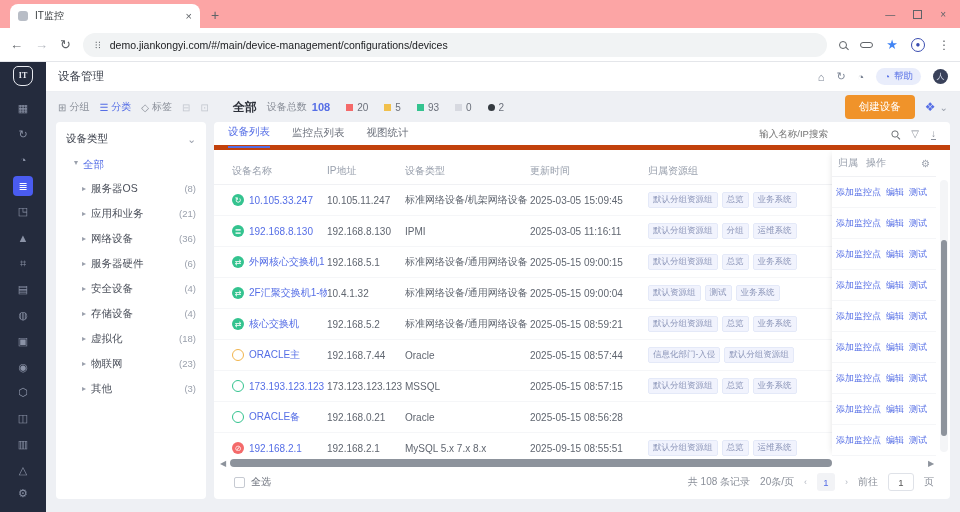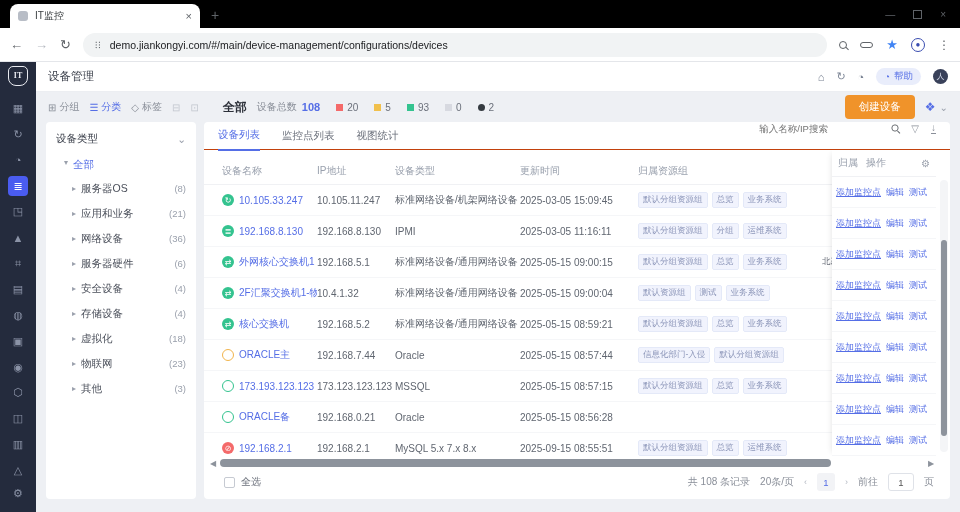--- a/index.html
+++ b/index.html
@@ -1,20 +1,20 @@
 <!DOCTYPE html>
 <html><head>
 <meta charset="utf-8">
 <style>
   * { margin:0; padding:0; box-sizing:border-box; }
   html,body { width:960px; height:512px; overflow:hidden;
     font-family:"Liberation Sans",sans-serif; background:#eef0f4; }
 
   
-  .tabstrip { height:28px; background:#000000; display:flex; align-items:flex-end; }
+  .tabstrip { height:28px; background:#fca5a5; display:flex; align-items:flex-end; }
   .tab { height:24px; width:190px; margin-left:10px; background:#fff;
     border-radius:8px 8px 0 0; display:flex; align-items:center; gap:7px;
     padding:0 8px; font-size:10px; color:#3c4043; }
   .tab-fav { width:10px; height:10px; border-radius:3px; background:#b8bdc6; flex:none; }
   .tab-title { flex:1; white-space:nowrap; overflow:hidden; }
   .tab-close { color:#5f6368; font-size:11px; }
   .newtab { width:22px; height:22px; display:flex; align-items:center; justify-content:center;
     color:#5f6368; font-size:14px; margin:0 0 2px 4px; }
   .win-controls { margin-left:auto; display:flex; gap:18px; padding:0 14px 8px 0;
     color:#5f6368; font-size:10px; align-items:center; }
@@ -33,21 +33,21 @@
   .lens::after { content:""; position:absolute; width:4px; height:1.4px; background:#5f6368;
     bottom:-2px; right:-3px; transform:rotate(45deg); }
   .key-ic { width:13px; height:6px; border:1.3px solid #5f6368; border-radius:3px; position:relative; display:inline-block; }
   .star { color:#4285f4; font-size:13px; }
   .profile-ic { width:14px; height:14px; border:1.5px solid #3a4db0; border-radius:50%;
     display:flex; align-items:center; justify-content:center; font-size:8px; color:#3a4db0; }
   .kebab { color:#5f6368; font-size:12px; }
 
   
   .app { display:flex; height:450px; }
-  .rail { width:36px; background:#242b3d; display:flex; flex-direction:column;
+  .rail { width:46px; background:#242b3d; display:flex; flex-direction:column;
     align-items:center; padding:4px 0 6px; gap:0; height:450px;font-family:Liberation Serif, serif; }
   .rail-logo { width:20px; height:20px; border:1.6px solid #e8eaf0; border-radius:5px 5px 8px 8px;
     color:#e8eaf0; font-size:8px; font-weight:bold; display:flex; align-items:center;
     justify-content:center; margin-bottom:10px; }
   .rail-icon { width:20px; height:20px; margin:3.2px 0; border-radius:4px; color:#8b93a7;
     font-size:11px; display:flex; align-items:center; justify-content:center; }
   .rail-icon.active { background:#4a5cf0; color:#fff; }
   .rail-icon.pin-bottom { margin-top:auto; }
 
   .app-main { flex:1; display:flex; flex-direction:column; height:450px; }
@@ -81,22 +81,22 @@
     font-size:10.5px; color:#4a4f5a; }
   .tree-head { display:flex; justify-content:space-between; align-items:center;
     font-size:10.5px; color:#3a3f4a; padding:2px 2px 8px; }
   .tree-root { color:#556ee6; padding:4px 2px 4px 10px; display:flex; gap:5px; }
   .tree-item { display:flex; align-items:center; gap:5px; padding:5.5px 2px 5.5px 18px; }
   .tree-caret { color:#9aa0ac; font-size:8px; }
   .tree-count { margin-left:auto; color:#9aa0ac; font-size:9.5px; }
 
   .main-panel { flex:1; background:#fff; border-radius:4px; display:flex;
     flex-direction:column; min-width:0; position:relative; }
-  .tabs-row { height:28px; display:flex; align-items:flex-start; padding:0 14px;
-    border-bottom:1px solid #c2410c; }
+  .tabs-row { height:28px; display:flex; align-items:center; padding:0 14px;
+    border-bottom:5px solid #c2410c; }
   .vtab { font-size:10.5px; color:#6b707b; margin-right:22px; padding:6px 0 7px; }
   .vtab.active { color:#556ee6; border-bottom:2px solid #556ee6; }
   .tabs-right { margin-left:auto; display:flex; align-items:center; gap:12px; }
   .search-box { font-size:9.5px; color:#c0c4cc; width:120px; border:none; outline:none; }
   .tr-ic { color:#8a8f99; font-size:10px; }
 
   .tbl-wrap { flex:1; position:relative; overflow:hidden; }
   .tbl-scroll { position:absolute; left:0; top:0; right:14px; bottom:0; overflow:hidden;margin-top:8px; }
   .thead, .trow { display:flex; align-items:center; padding-left:18px; width:830px; }
   .thead { height:27px; color:#99a0ad; font-size:10px; border-bottom:1px solid #f0f1f4; }
@@ -114,21 +114,21 @@
   .tag { background:#f1f3fd; border:1px solid #e4e9f8; color:#8b95b8; font-size:8.5px;
     padding:1px 4px; border-radius:2px; white-space:nowrap; }
   .ops-fixed { position:absolute; top:0; right:14px; width:104px; bottom:0;
     background:#fff; box-shadow:-4px 0 6px -4px rgba(0,0,0,.12); }
   .ops-head { height:27px; display:flex; align-items:center; gap:8px; font-size:10px;
     color:#99a0ad; border-bottom:1px solid #f0f1f4; padding:0 6px; }
   .ops-gear { margin-left:auto; color:#9aa0ac; font-size:10px; }
   .ops-row { height:31px; display:flex; align-items:center; gap:5px;
     border-bottom:1px solid #f5f6f8; padding:0 4px; font-size:9px; }
   .ops-row a { color:#556ee6; text-decoration:none; white-space:nowrap; }
-  .ops-row a:first-child { max-width:46px; overflow:hidden;text-decoration:underline; }
+  .ops-row a:first-child { max-width:46px; overflow:hidden; }
 
   .vscroll { position:absolute; right:2px; top:30px; bottom:4px; width:8px;
     background:#f4f5f7; border-radius:4px; }
   .vthumb { position:absolute; left:1px; right:1px; top:22%; height:72%;
     background:#8d939c; border-radius:3px; }
 
   .hscroll { height:12px; margin:1px 14px 0 6px; position:relative; display:flex; align-items:center; }
   .h-arrow { color:#8d939c; font-size:8px; width:8px; }
   .htrack { flex:1; height:8px; position:relative; }
   .hthumb { position:absolute; left:2px; top:0; height:8px; width:86%;

